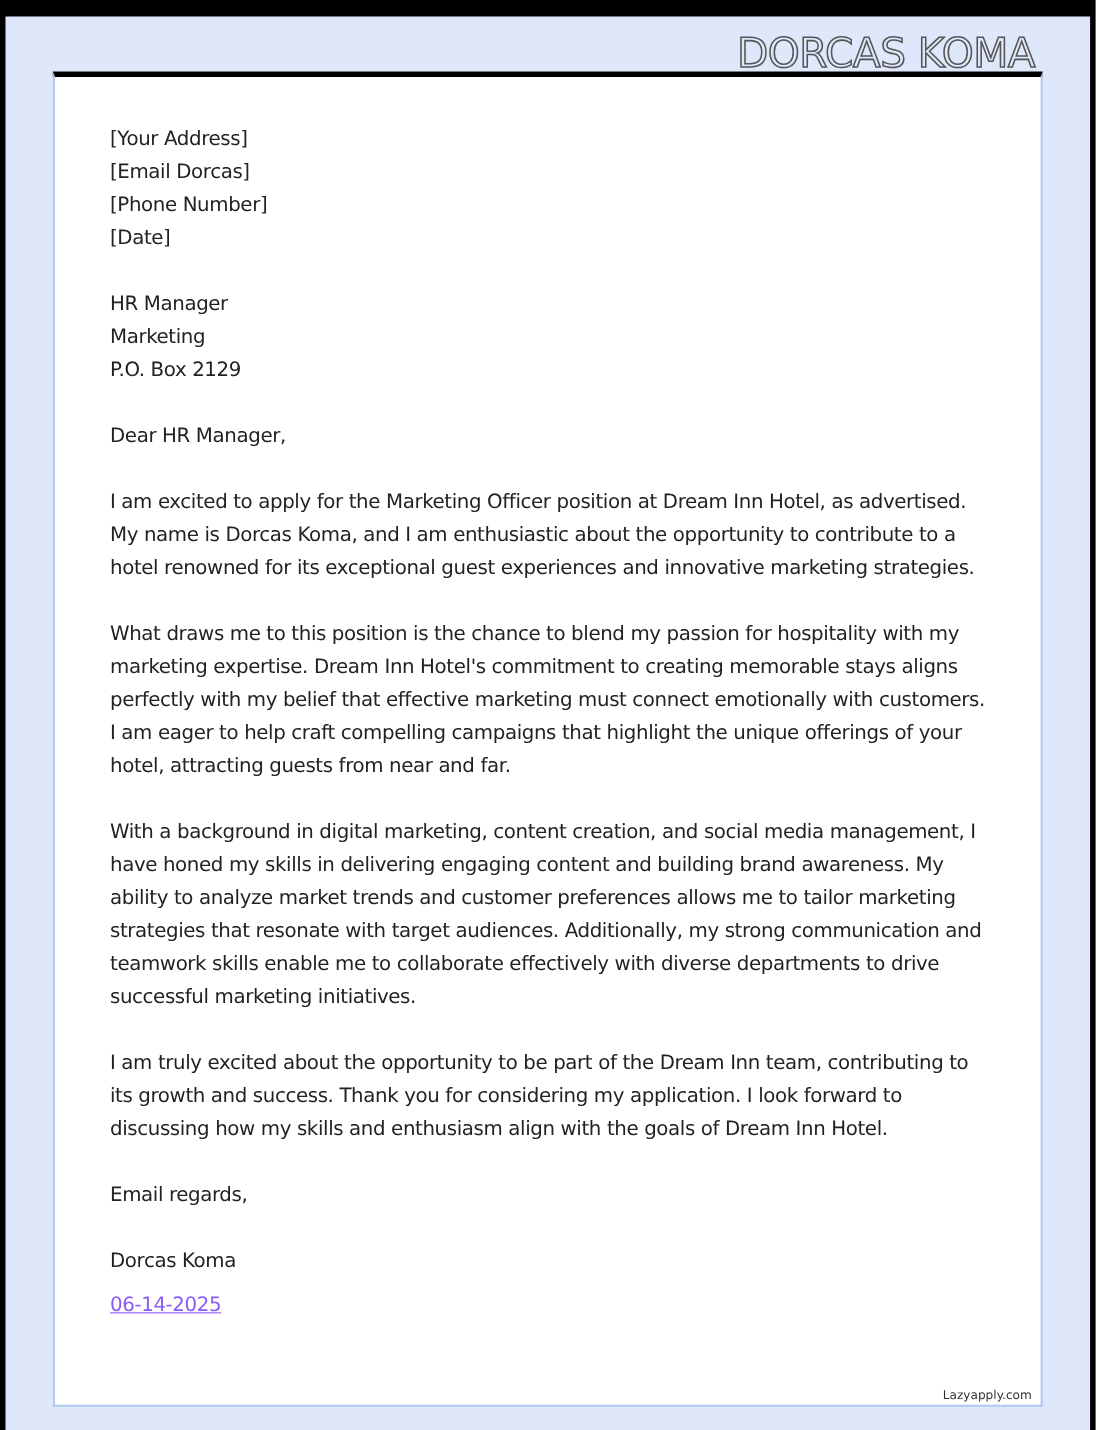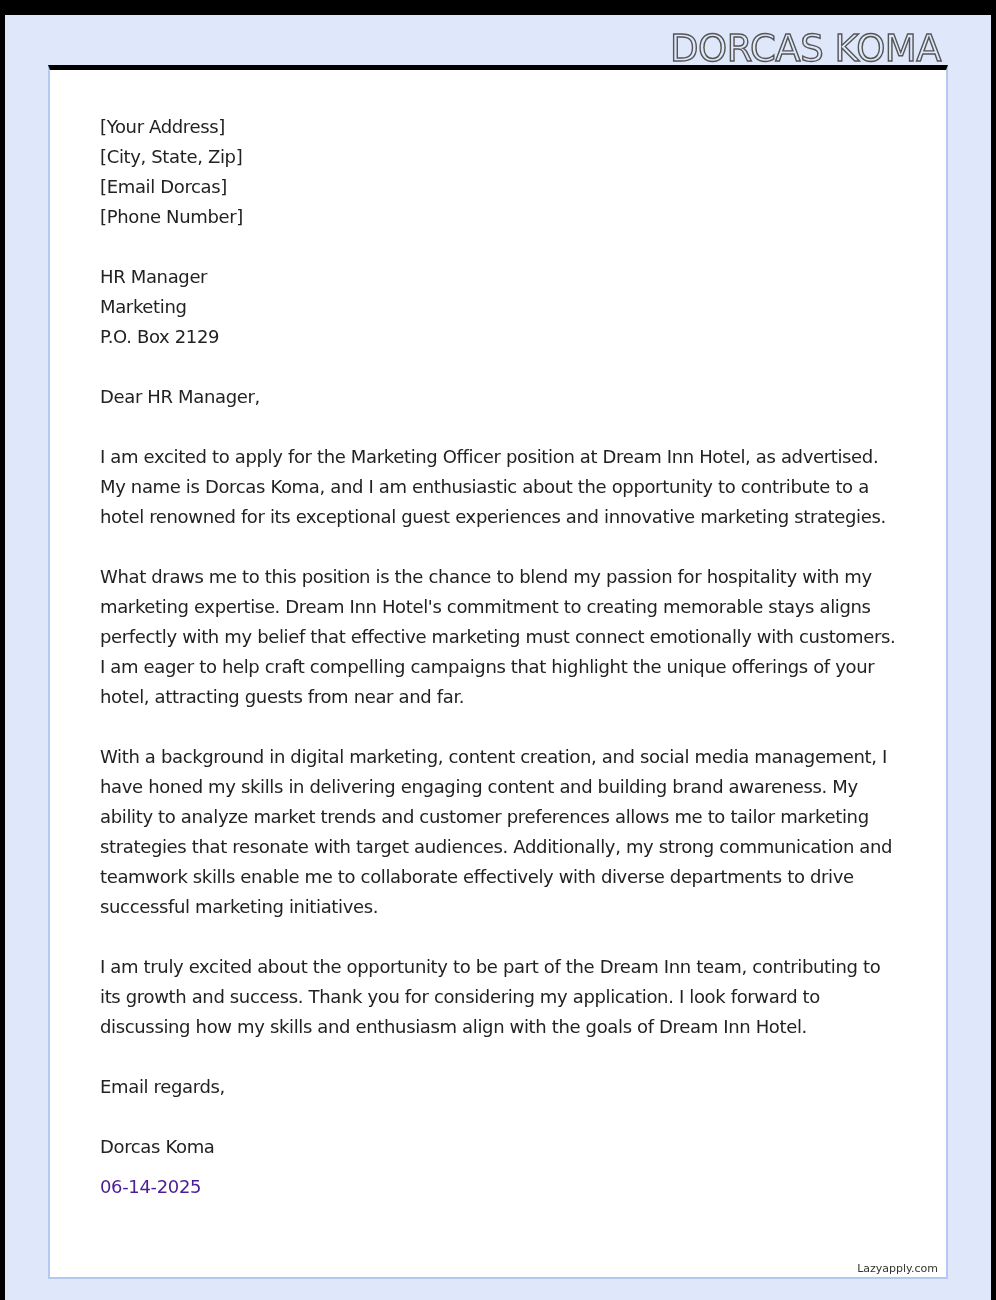--- a/index.html
+++ b/index.html
@@ -39,41 +39,41 @@
       position: absolute;
       left: 50px; top: 42px;
       width: 800px;
       font-size: 18px;
       line-height: 30px;
       color: #222;
       letter-spacing: -0.35px;
     }
     .content p { margin: 0; }
     .gap { height: 30px; }
-    .date { color: #4c1d95; }
+    .date { color: #8b5cf6; text-decoration: underline; }
     .footer {
       position: absolute;
       right: 8px; bottom: 2px;
       font-size: 11px;
       color: #333;
     }
   </style>
 </head>
 <body>
 
 <div class="frame">
   <div class="name-header">DORCAS KOMA</div>
 
   <div class="card">
     <div class="content">
       <div>
         <p>[Your Address]</p>
-        <p>[City, State, Zip]</p>
         <p>[Email Dorcas]</p>
         <p>[Phone Number]</p>
+        <p>[Date]</p>
       </div>
       <div class="gap"></div>
       <div>
         <p>HR Manager</p>
         <p>Marketing</p>
         <p>P.O. Box 2129</p>
       </div>
       <div class="gap"></div>
       <p>Dear HR Manager,</p>
       <div class="gap"></div>

